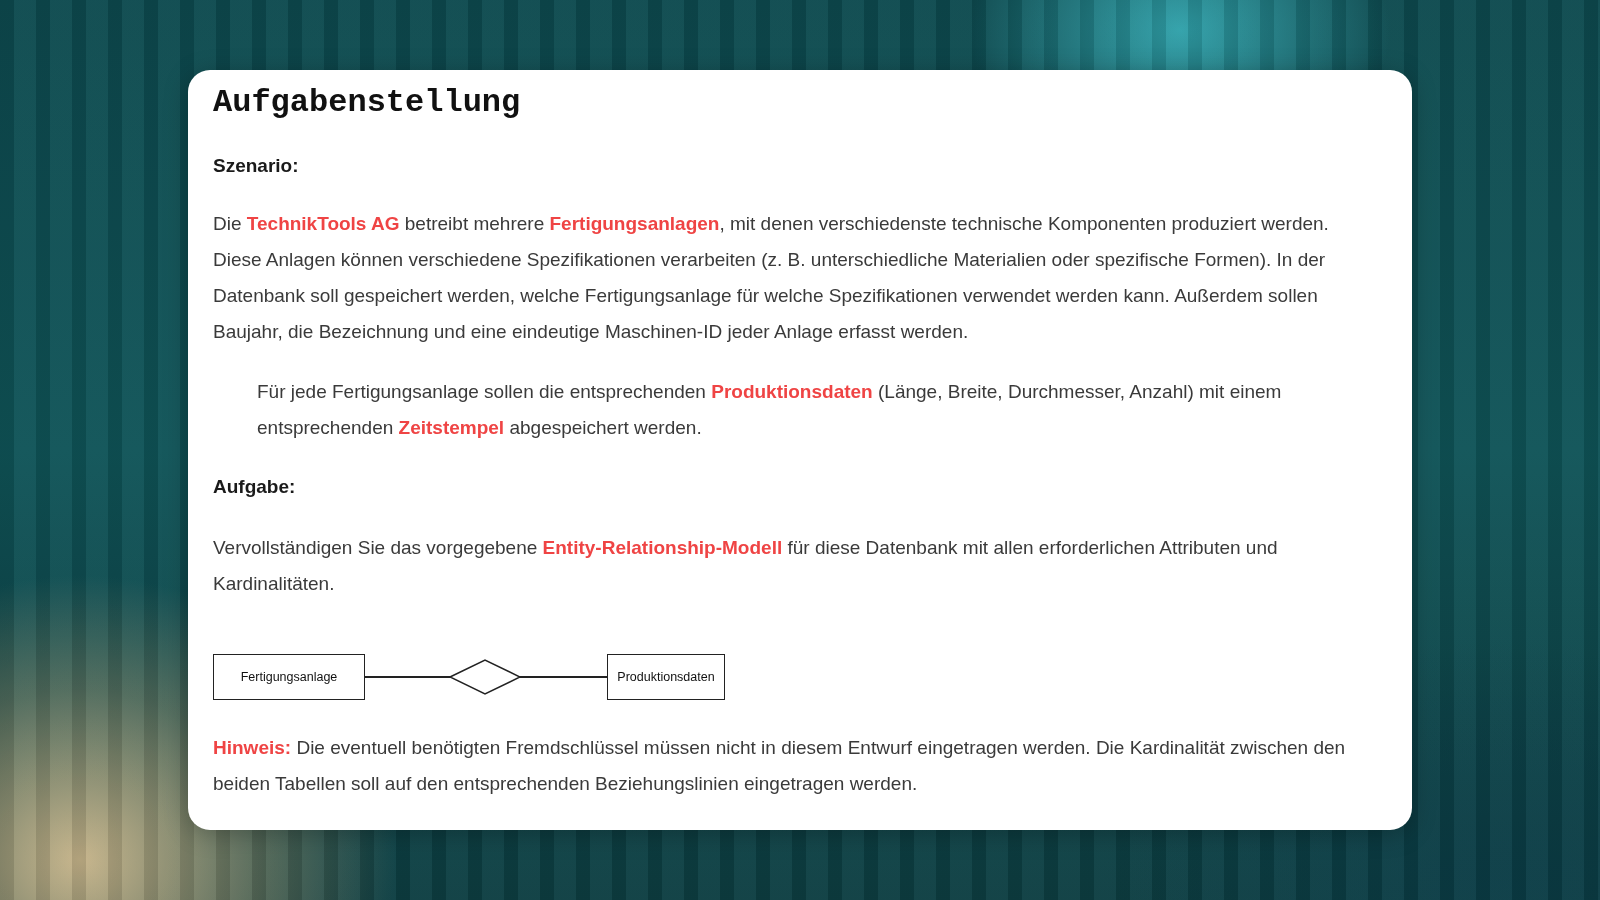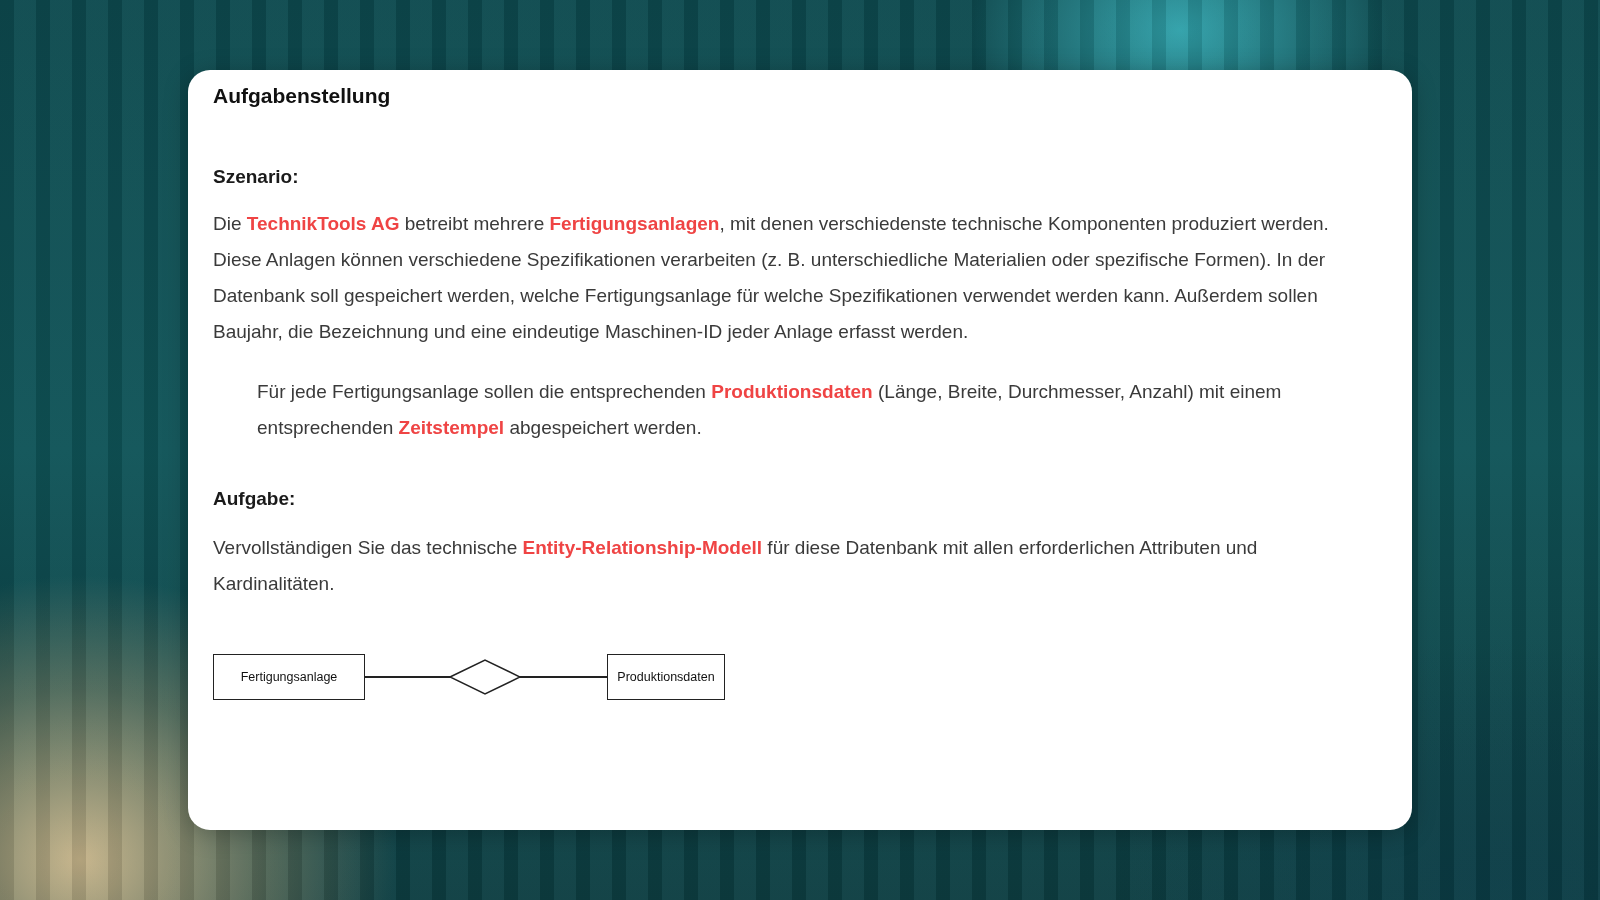--- a/index.html
+++ b/index.html
@@ -15,59 +15,62 @@
   .stripes {
     position:absolute; inset:0;
     background: repeating-linear-gradient(90deg, rgba(0,0,0,0.10) 0px, rgba(0,0,0,0.10) 14px, rgba(255,255,255,0.03) 14px, rgba(255,255,255,0.03) 36px);
     pointer-events:none;
   }
   .card {
     position:absolute; left:188px; top:70px; width:1224px; height:760px;
     background:#ffffff; border-radius:22px;
     box-shadow: 0 4px 24px rgba(0,0,0,0.25);
   }
-  .title { position:absolute; left:25px; top:14px; font-size:21px; font-weight:bold; color:#111; }
+  .title { position:absolute; left:25px; top:14px; font-size:32px; font-weight:bold; color:#111;font-family:Liberation Mono, monospace; }
   .label { position:absolute; left:25px; font-size:19px; font-weight:bold; color:#1a1a1a; }
   .para { position:absolute; left:25px; width:1160px; font-size:19px; line-height:36px; color:#3a3a3a; }
   .para b { color:#ef4444; }
   .er { position:absolute; left:25px; top:584px; width:520px; height:60px; }
   .entity {
     position:absolute; top:0; height:44px; border:1.5px solid #222; background:#fff;
     display:flex; align-items:center; justify-content:center;
     font-size:12.5px; color:#111;
   }
   .line { position:absolute; top:22px; height:1.5px; background:#222; }
 </style>
 </head>
 <body>
 
 <div class="stripes"></div>
 
 <div class="card">
   <div class="title">Aufgabenstellung</div>
 
-  <div class="label" style="top:96px;">Szenario:</div>
+  <div class="label" style="top:85px;">Szenario:</div>
 
   <div class="para" style="top:136px;">
     <span>Die </span><b>TechnikTools AG</b><span> betreibt mehrere </span><b>Fertigungsanlagen</b><span>, mit denen verschiedenste technische Komponenten produziert werden. Diese Anlagen können verschiedene Spezifikationen verarbeiten (z. B. unterschiedliche Materialien oder spezifische Formen). In der Datenbank soll gespeichert werden, welche Fertigungsanlage für welche Spezifikationen verwendet werden kann. Außerdem sollen Baujahr, die Bezeichnung und eine eindeutige Maschinen-ID jeder Anlage erfasst werden.</span>
   </div>
 
   <div class="para" style="top:304px;margin-left:44px;">
     <span>Für jede Fertigungsanlage sollen die entsprechenden </span><b>Produktionsdaten</b><span> (Länge, Breite, Durchmesser, Anzahl) mit einem entsprechenden </span><b>Zeitstempel</b><span> abgespeichert werden.</span>
   </div>
 
-  <div class="label" style="top:406px;margin-top:12px;">Aufgabe:</div>
+  <div class="label" style="top:406px;">Aufgabe:</div>
 
   <div class="para" style="top:460px;">
-    <span>Vervollständigen Sie das technische </span><b>Entity-Relationship-Modell</b><span> für diese Datenbank mit allen erforderlichen Attributen und Kardinalitäten.</span>
+    <span>Vervollständigen Sie das vorgegebene </span><b>Entity-Relationship-Modell</b><span> für diese Datenbank mit allen erforderlichen Attributen und Kardinalitäten.</span>
   </div>
 
   <div class="er">
     <div class="entity" style="left:0; width:150px;">Fertigungsanlage</div>
     <div class="line" style="left:152px; width:86px;"></div>
     <svg style="position:absolute; left:236px; top:4px;" width="72" height="38">
       <polygon points="1,19 36,2 71,19 36,36" fill="#fff" stroke="#222" stroke-width="1.5"></polygon>
     </svg>
     <div class="line" style="left:306px; width:88px;"></div>
     <div class="entity" style="left:394px; width:116px;">Produktionsdaten</div>
   </div>
 
+  <div class="para" style="top:660px;">
+    <b>Hinweis:</b><span> Die eventuell benötigten Fremdschlüssel müssen nicht in diesem Entwurf eingetragen werden. Die Kardinalität zwischen den beiden Tabellen soll auf den entsprechenden Beziehungslinien eingetragen werden.</span>
+  </div>
 </div>
 
 </body></html>

